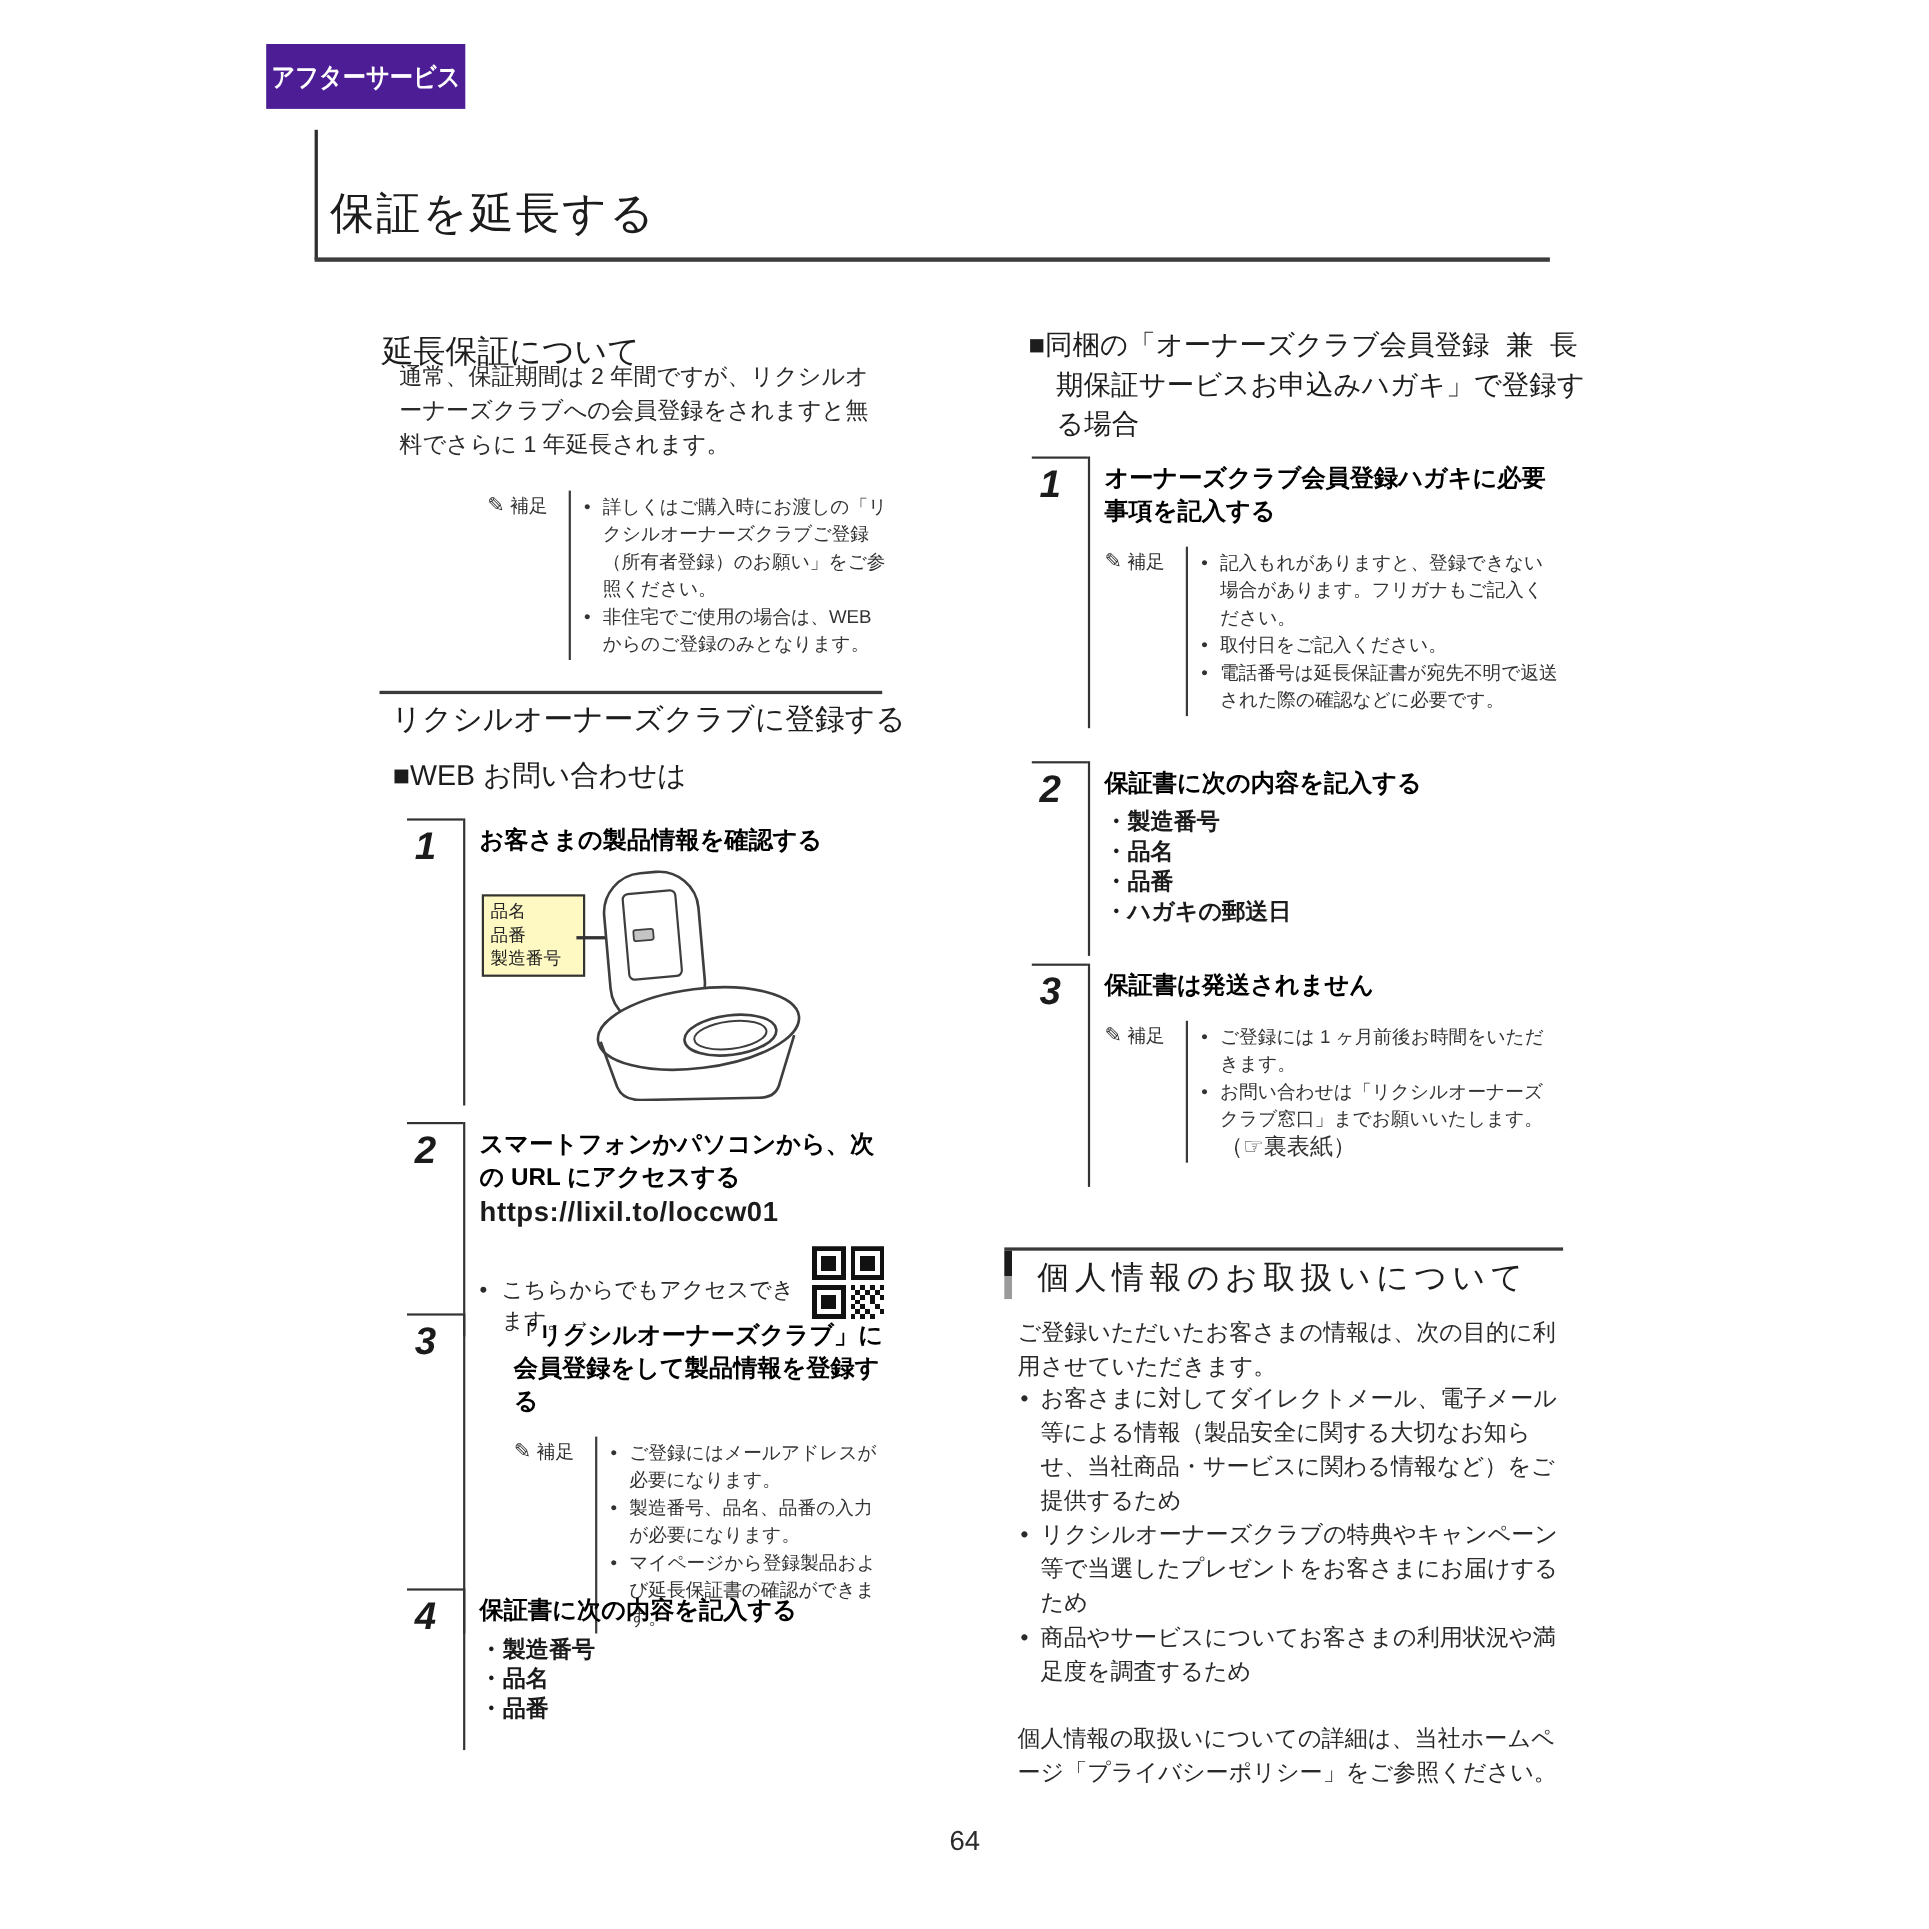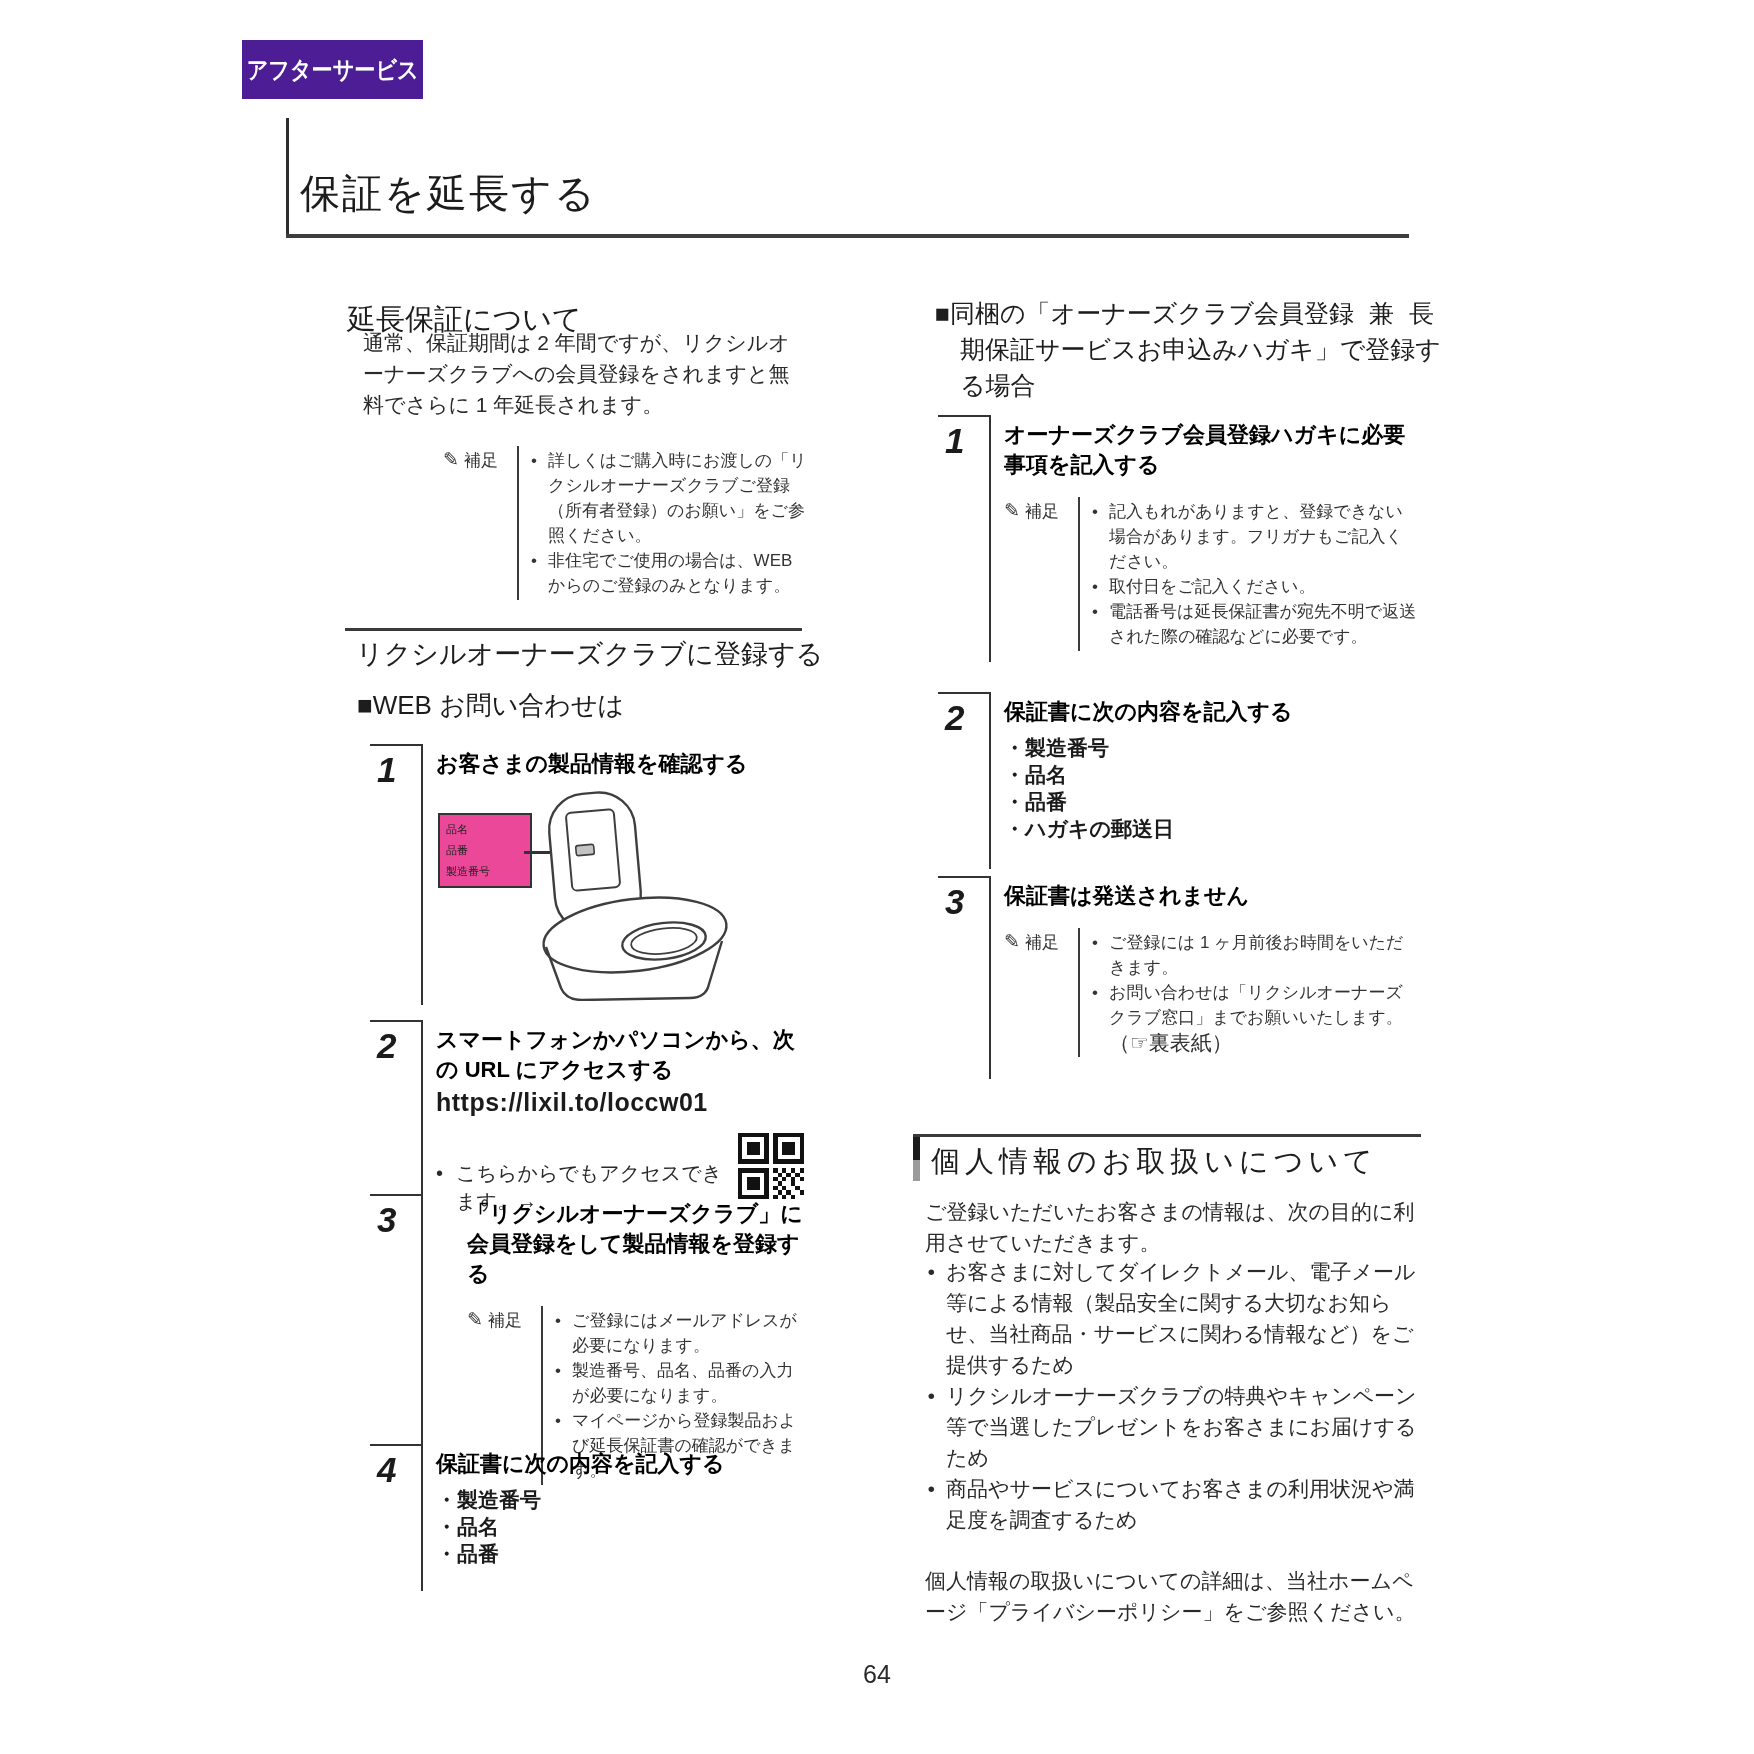--- a/index.html
+++ b/index.html
@@ -41,21 +41,21 @@
   .num{font-size:35px;font-weight:bold;font-style:italic;line-height:1;color:#1b1b1b;}
   .step-body{border-left:2.5px solid #333;padding:5px 0 0 13px;flex:1;}
   .step-title{font-weight:bold;font-size:22px;line-height:30px;color:#000000;}
   .step-items{font-weight:bold;font-size:21px;line-height:27px;margin-top:7px;color:#1b1b1b;}
   .step .note{margin-top:17px;}
   .url{font-weight:bold;font-size:25px;line-height:34px;color:#1b1b1b;letter-spacing:.5px;}
 
   
   .illus{position:relative;height:218px;margin-top:8px;}
   .label-box{position:absolute;left:2px;top:26px;width:78px;border:2.5px solid #333;
-             padding:4px 6px;font-size:11px;line-height:21px;background:#ec4899;color:#222;}
+             padding:4px 6px;font-size:16px;line-height:21px;background:#fef9c3;color:#222;}
   .connector{position:absolute;left:88px;top:64px;width:58px;height:3px;background:#333;}
   .toilet{position:absolute;left:96px;top:2px;width:212px;height:212px;}
 
   
   .access-row{position:relative;margin-top:20px;font-size:20px;line-height:28px;padding:20px 84px 0 0;}
   .access-row .bullet-line{position:relative;padding-left:1em;display:block;}
   .access-row .bullet-line::before{content:"\2022";position:absolute;left:0;}
   .qr{position:absolute;right:6px;top:-6px;width:66px;height:66px;}
 
   
@@ -234,21 +234,21 @@
           <li>ご登録には 1 ヶ月前後お時間をいただきます。</li>
           <li>
             <span>お問い合わせは「リクシルオーナーズクラブ窓口」までお願いいたします。</span>
             <div class="note-ref">（☞裏表紙）</div>
           </li>
         </ul>
       </div>
     </div>
   </div>
 
-  <div class="abs sec-head" style="left:913px;top:1134px;width:508px;">
+  <div class="abs sec-head" style="left:913px;top:1134px;width:508px;gap:12px;">
     <div class="sec-bar"></div>
     <div class="sec-head-text privacy-head-text" style="font-size:29px;">個人情報のお取扱いについて</div>
   </div>
 
   <div class="abs body-text" style="left:925px;top:1196px;width:494px;">
     <div>ご登録いただいたお客さまの情報は、次の目的に利用させていただきます。</div>
     <ul class="plist">
       <li>お客さまに対してダイレクトメール、電子メール等による情報（製品安全に関する大切なお知らせ、当社商品・サービスに関わる情報など）をご提供するため</li>
       <li>リクシルオーナーズクラブの特典やキャンペーン等で当選したプレゼントをお客さまにお届けするため</li>
       <li>商品やサービスについてお客さまの利用状況や満足度を調査するため</li>

